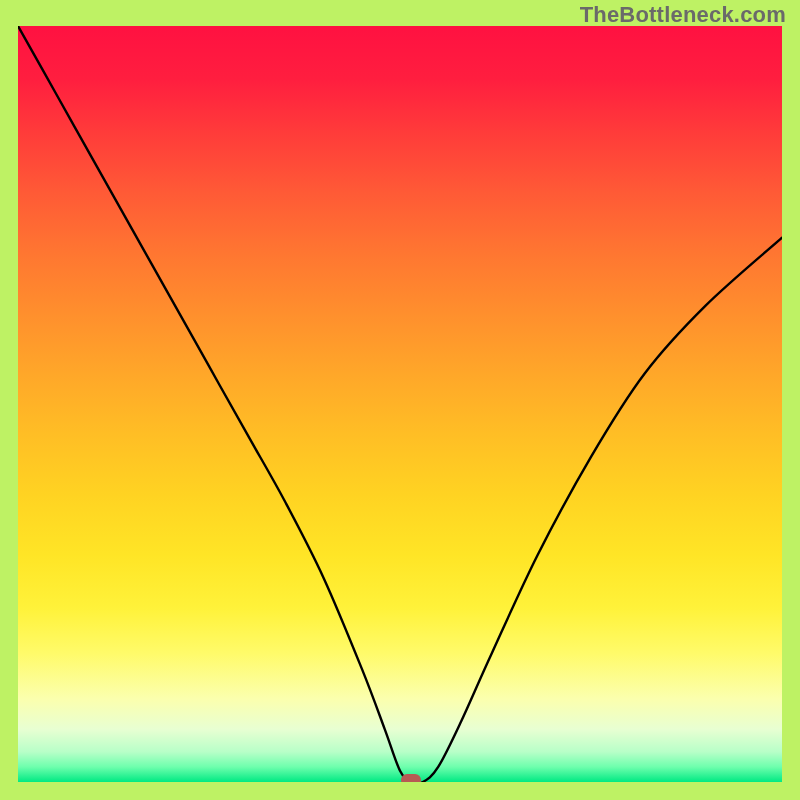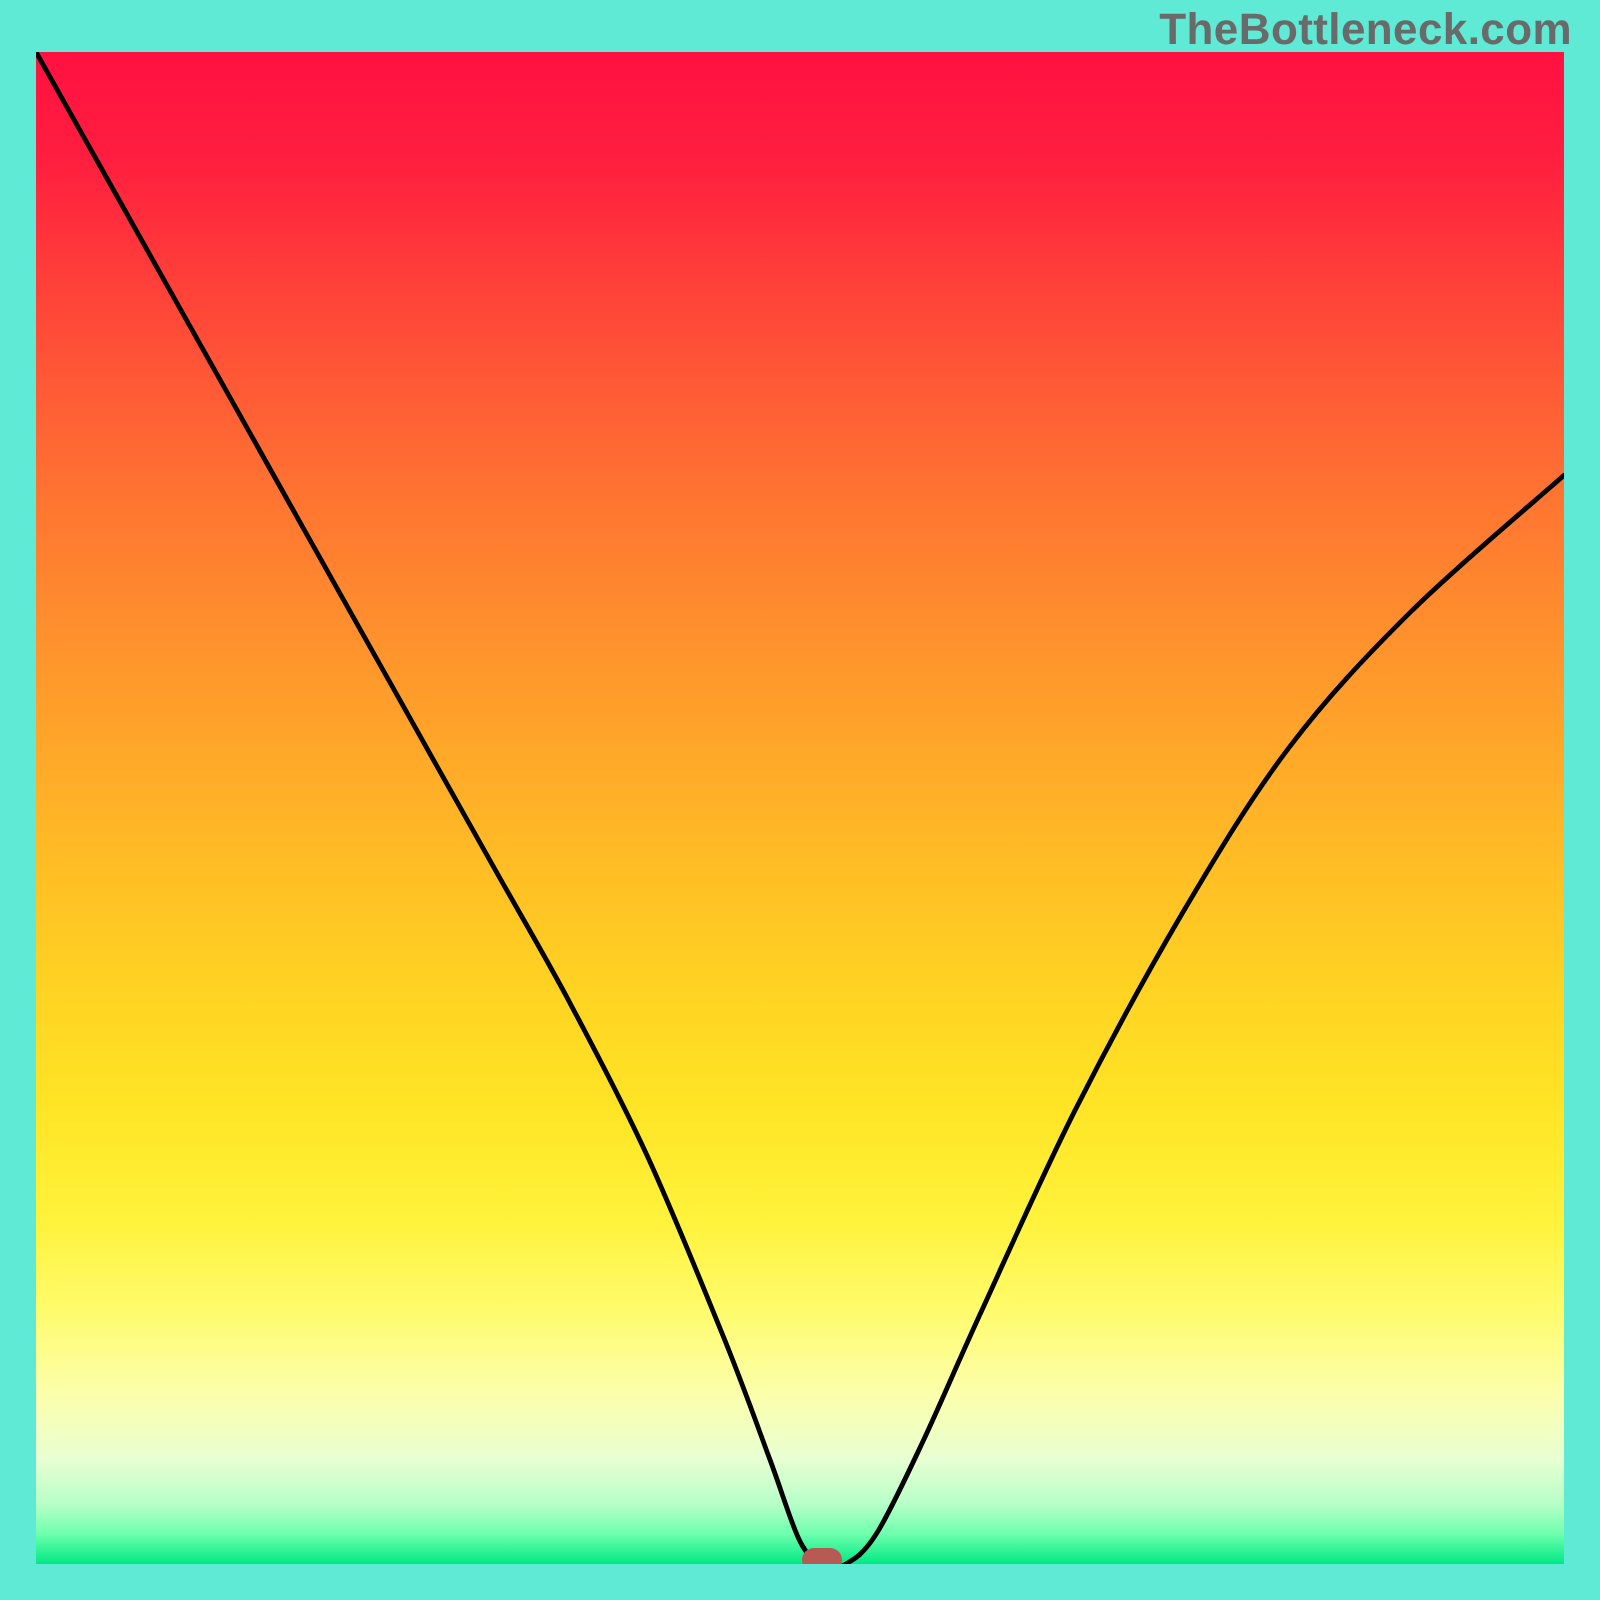--- a/index.html
+++ b/index.html
@@ -8,21 +8,21 @@
     width: 800px;
     height: 800px;
     background: #000;
     font-family: Arial, Helvetica, sans-serif;
     overflow: hidden;
   }
   .frame {
     position: relative;
     width: 800px;
     height: 800px;
-    background: #5eead4;
+    background: #bef264;
   }
   .watermark {
     position: absolute;
     top: 2px;
     right: 14px;
     font-size: 22px;
     font-weight: 600;
     color: #6a6a6a;
     letter-spacing: 0.2px;
   }

